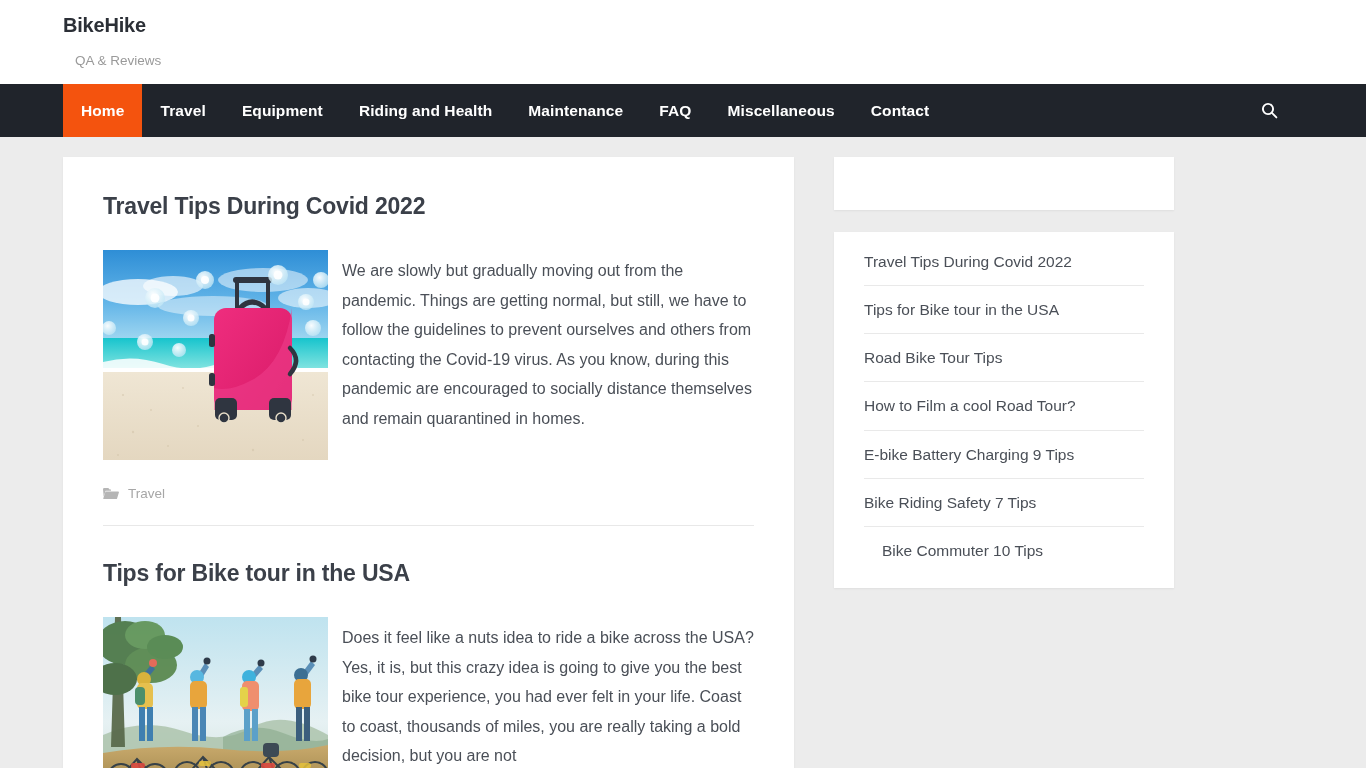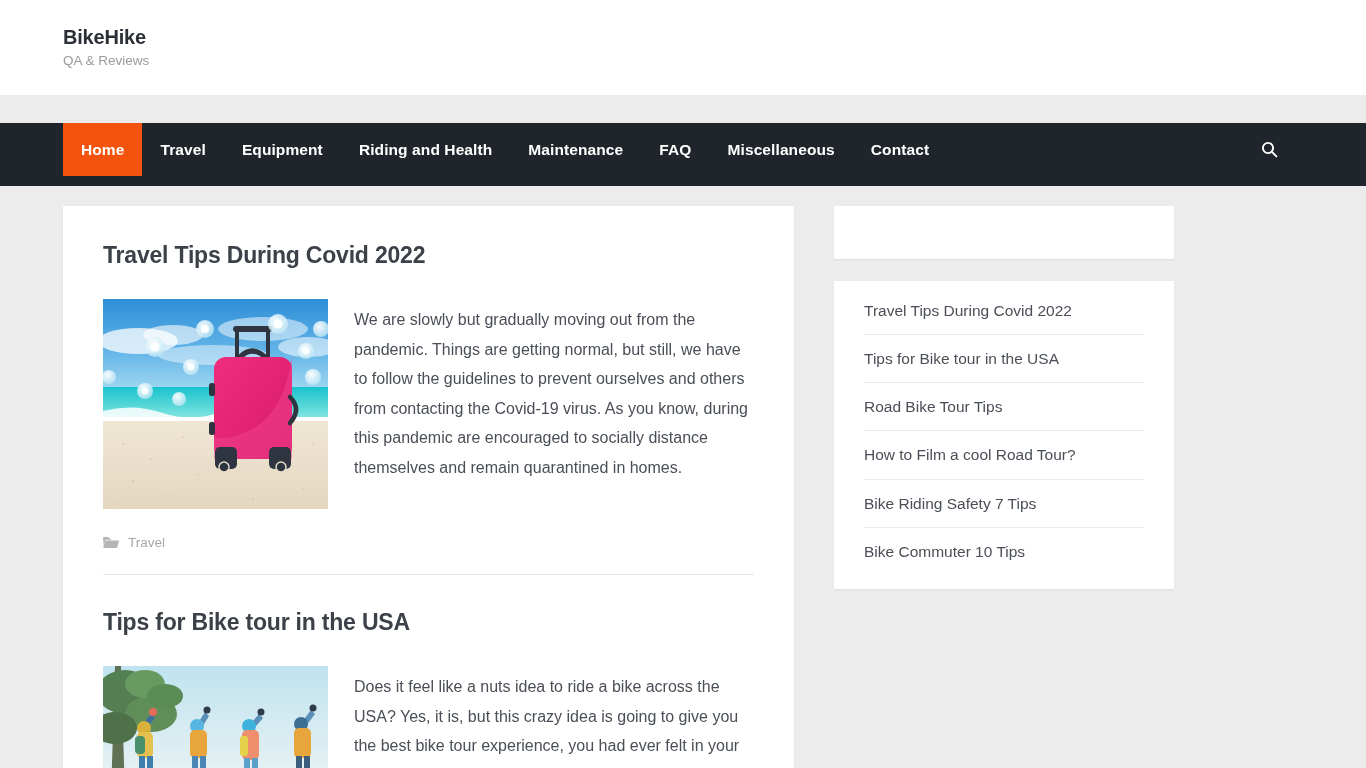--- a/index.html
+++ b/index.html
@@ -9,21 +9,21 @@
     width: 1366px; height: 768px;
     overflow: hidden;
     background: #ececec;
     font-family: "Liberation Sans", sans-serif;
     -webkit-font-smoothing: antialiased;
   }
 
   
   .site-header {
     background: #ffffff;
-    height: 95px;
+    height: 84px;
     padding: 0;
     position: relative;
   }
   .header-inner {
     width: 1240px;
     margin: 0 auto;
     padding-left: 0;
     height: 95px;
     display: flex;
     flex-direction: column;
@@ -34,30 +34,29 @@
     font-weight: bold;
     color: #2b2f36;
     letter-spacing: -0.2px;
     line-height: 1.2;
     margin: 0 0 4px 0;
   }
   .site-tagline {
     font-size: 13.5px;
     color: #9a9a9a;
     line-height: 1.2;
-    margin: 0;
+    margin: 12px;
   }
 
   
   .main-nav {
     background: #20242b;
-    height: 63px;
+    height: 53px;
     width: 100%;
     position: relative;
-    margin-top: 28px;
   }
   .nav-inner {
     width: 1240px;
     margin: 0 auto;
     height: 53px;
     display: flex;
     align-items: stretch;
     position: relative;
   }
   .nav-list {
@@ -123,21 +122,21 @@
   .article-title {
     font-size: 23px;
     font-weight: bold;
     color: #3b4049;
     margin: 0 0 30px 0;
     letter-spacing: -0.2px;
     cursor: pointer;
   }
   .article-body {
     display: flex;
-    gap: 26px;
+    gap: 14px;
     align-items: flex-start;
   }
   .thumb {
     width: 225px;
     height: 210px;
     flex: 0 0 225px;
     overflow: hidden;
     position: relative;
     cursor: pointer;
   }
@@ -169,21 +168,21 @@
   .widget {
     background: #ffffff;
     box-shadow: 0 1px 2px rgba(0,0,0,0.06);
   }
   .widget-empty { height: 53px; }
   .widget-posts { padding: 6px 30px 14px 30px; }
   .post-list { list-style: none; margin: 0; padding: 0; }
   .post-list li {
     border-bottom: 1px solid #e9e9e9;
   }
-  .post-list li:last-child { border-bottom: 0; }
+  .post-list li:last-child { border-bottom: 0; margin-left: 18px; }
   .post-link {
     display: block;
     padding: 14px 0 13px 0;
     font-size: 15.5px;
     color: #4a4f57;
     text-decoration: none;
     cursor: pointer;
     line-height: 1.3;
   }
 
@@ -449,20 +448,23 @@
         <li>
             <a class="post-link">Tips for Bike tour in the USA</a>
           </li>
         <li>
             <a class="post-link">Road Bike Tour Tips</a>
           </li>
         <li>
             <a class="post-link">How to Film a cool Road Tour?</a>
           </li>
         <li>
+            <a class="post-link">E-bike Battery Charging 9 Tips</a>
+          </li>
+        <li>
             <a class="post-link">Bike Riding Safety 7 Tips</a>
           </li>
         <li>
             <a class="post-link">Bike Commuter 10 Tips</a>
           </li>
       </ul>
     </div>
   </aside>
 </div>
 

